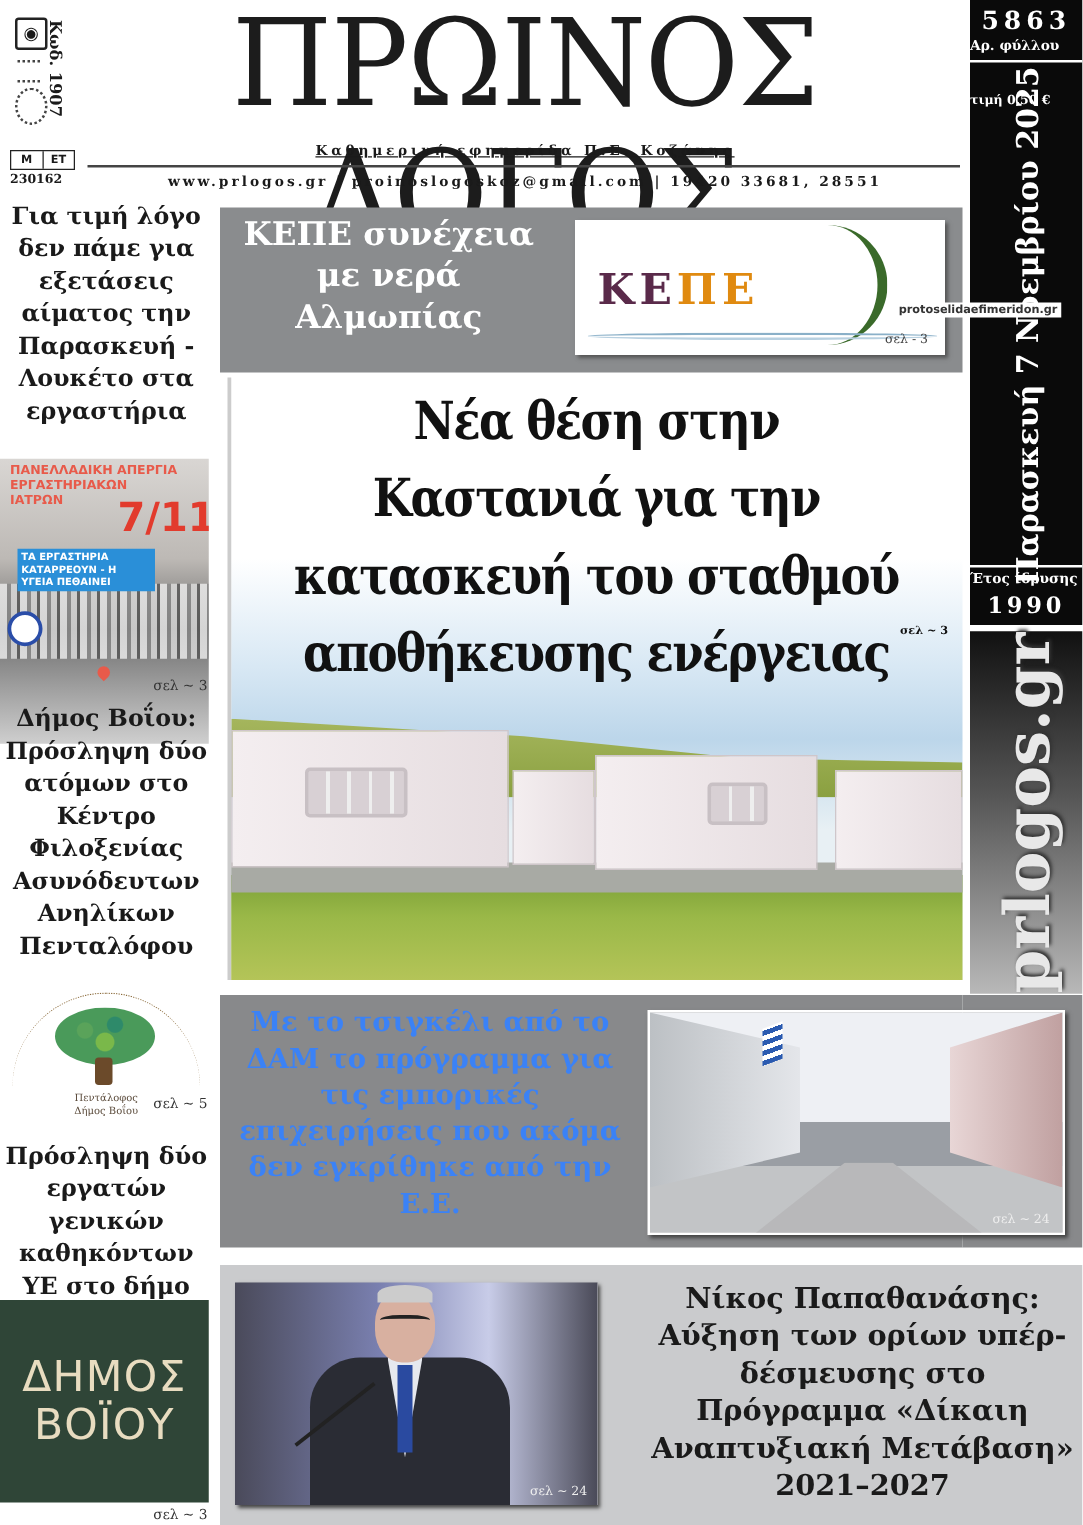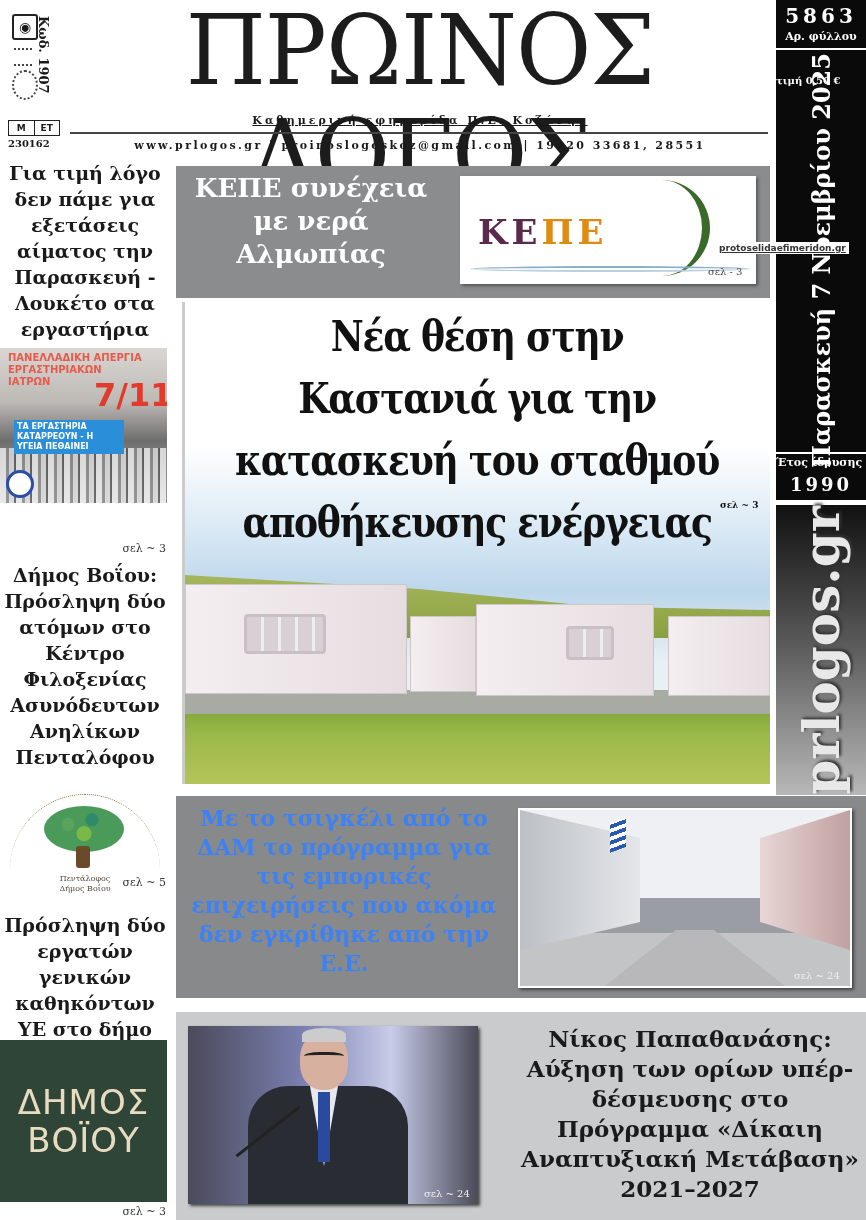--- a/index.html
+++ b/index.html
@@ -18,40 +18,40 @@
   .met-num { left: 8px; top: 138px; font: bold 10px "DejaVu Serif", serif; }
 
   .title { left: 70px; top: 4px; width: 700px; text-align: center; font-family: "DejaVu Serif", serif; font-size: 92px; line-height: 100px; letter-spacing: -1px; color: #1c1c1c; transform: scaleY(1.05); }
   .subtitle { left: 70px; top: 114px; width: 700px; text-align: center; font: bold 11px "DejaVu Serif", serif; letter-spacing: 3px; text-decoration: underline; }
   .rule { left: 70px; top: 132px; width: 698px; height: 2px; background: #444; }
   .contact { left: 70px; top: 139px; width: 700px; text-align: center; font: bold 11px "DejaVu Serif", serif; letter-spacing: 2.4px; }
 
   
   .strip { left: 776px; top: 0; width: 90px; height: 500px; background: #0a0a0a; color: #fff; }
   .issue-num { left: 776px; top: 4px; width: 90px; text-align: center; font: bold 20px "DejaVu Serif", serif; letter-spacing: 4px; color:#fff; }
-  .issue-label { left: 776px; top: 30px; width: 90px; text-align: center; font: bold 11px "DejaVu Serif", serif; color:#fff; }
+  .issue-label { left: 776px; top: 30px; width: 90px; text-align: left; font: bold 11px "DejaVu Serif", serif; color:#fff; }
   .strip-rule { left: 776px; top: 48px; width: 90px; height: 2px; background: #fff; }
   .price { left: 776px; top: 54px; width: 90px; text-align: left; font: bold 10px "DejaVu Serif", serif; color:#fff;margin-top:21px; }
   .date-vert { left: 776px; top: 70px; width: 90px; height: 380px; display:flex; align-items:center; justify-content:center; }
   .date-vert span { writing-mode: vertical-rl; transform: rotate(180deg); font: bold 24px "DejaVu Serif", serif; color:#fff; white-space: nowrap; }
   .founded-rule { left: 776px; top: 452px; width: 90px; height: 2px; background: #fff; }
   .founded-label { left: 776px; top: 456px; width: 90px; text-align: left; font: bold 11px "DejaVu Serif", serif; color:#fff; }
   .founded-year { left: 776px; top: 474px; width: 90px; text-align: center; font: bold 18px "DejaVu Serif", serif; letter-spacing: 3px; color:#fff; }
 
-  .watermark { left: 716px; top: 242px; background: #fff; font: bold 9px "DejaVu Sans", sans-serif; color: #333; padding: 1px 3px; z-index: 5; text-decoration: underline; }
+  .watermark { left: 716px; top: 242px; background: #fff; font: bold 9px "DejaVu Sans", sans-serif; color: #333; padding: 1px 3px; z-index: 5; }
 
   .site-strip { left: 776px; top: 505px; width: 90px; height: 290px; background: linear-gradient(to bottom, #111 0%, #555 45%, #b8b8b8 100%); display:flex; align-items:center; justify-content:center; }
   .site-strip span { writing-mode: vertical-rl; transform: rotate(180deg); font: bold 50px "DejaVu Serif", serif; color: #e8e8e8; text-shadow: 2px 2px 3px #333; white-space: nowrap; }
 
   
   .lc-head { left: 0; width: 170px; text-align: center; font: bold 19px/26px "DejaVu Serif", serif; color: #1a1a1a; }
   .lc-img { left: 0; width: 167px; }
   .sel { font: 11px "DejaVu Serif", serif; color: #333; text-align: right; }
 
-  .strike-img { top: 348px; height: 155px; background: linear-gradient(to bottom, #d9d6d3 0%, #bdb9b5 35%, #6d6d6d 60%, #cfcfcf 100%); overflow: hidden; }
+  .strike-img { top: 367px; height: 228px; background: linear-gradient(to bottom, #d9d6d3 0%, #bdb9b5 35%, #6d6d6d 60%, #cfcfcf 100%); overflow: hidden; }
   .strike-img .t1 { left: 8px; top: 4px; font: bold 10px/12px "DejaVu Sans", sans-serif; color: #e85a4a; }
   .strike-img .date { left: 94px; top: 28px; font: bold 32px "DejaVu Sans", sans-serif; color: #e23b2d; }
   .strike-img .box { left: 14px; top: 72px; width: 110px; background: #2a8fd8; color: #fff; font: bold 8px/10px "DejaVu Sans", sans-serif; padding: 2px 3px; }
   .strike-img .crowd { left: 0; top: 100px; width: 167px; height: 60px; background: repeating-linear-gradient(90deg, #eee 0 6px, #888 6px 9px, #ddd 9px 14px, #555 14px 16px); opacity: .8; }
   .strike-img .logo { left: 6px; top: 122px; width: 28px; height: 28px; border-radius: 50%; background: #fff; border: 3px solid #2a4da8; }
   .strike-img .pin { left: 78px; top: 166px; width: 10px; height: 10px; border-radius: 50% 50% 50% 0; transform: rotate(-45deg); background: #e85a4a; }
 
   .tree-img { top: 790px; height: 100px; }
   .tree-arc { left: 10px; top: 4px; width: 150px; height: 92px; border-top: 1px dotted #8a6a3a; border-radius: 75px 75px 0 0; }
   .tree-crown { left: 44px; top: 16px; width: 80px; height: 46px; border-radius: 50%; background: radial-gradient(circle at 30% 40%, #5aa35a 0 6px, transparent 7px), radial-gradient(circle at 60% 30%, #2e8a6a 0 6px, transparent 7px), radial-gradient(circle at 50% 60%, #7ab84a 0 7px, transparent 8px), #4a9a5a; }

